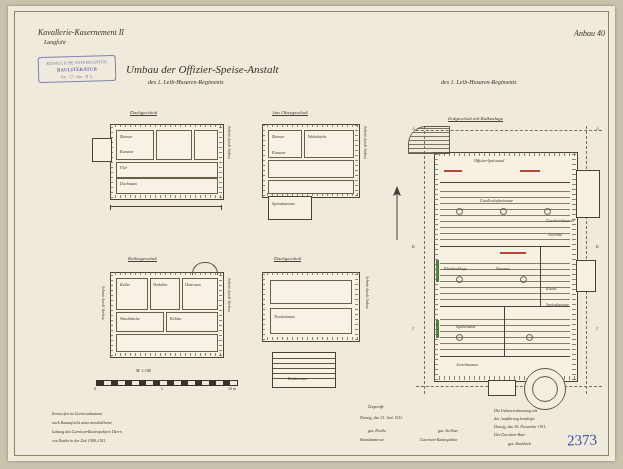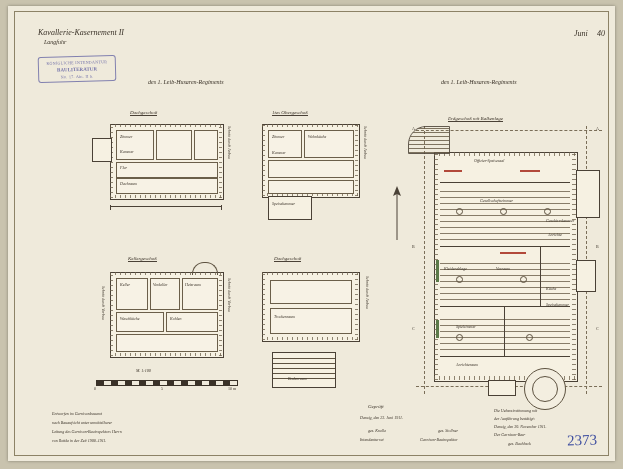--- a/index.html
+++ b/index.html
@@ -72,29 +72,30 @@
 </style>
 </head>
 <body>
 
 <div id="sheet">
 
   <div class="t md hand" style="left:30px;top:22px;">Kavallerie-Kasernement II</div>
   <div class="t sm hand" style="left:36px;top:33px;">Langfuhr</div>
 
 
-  <div class="t md hand" style="left:566px;top:23px;">Juni</div>
+  <div class="t md hand" style="left:566px;top:23px;">Anbau</div>
   <div class="t md hand" style="left:589px;top:23px;">40</div>
 
   <div id="stamp">
     <div class="s1">KÖNIGLICHE INTENDANTUR</div>
     <div class="s2">BAULITERATUR</div>
     <div class="s1">No. 17. Abt. II b.</div>
   </div>
 
+  <div class="t lg hand" style="left:118px;top:57px;">Umbau der Offizier-Speise-Anstalt</div>
   <div class="t sm hand" style="left:140px;top:73px;">des 1. Leib-Husaren-Regiments</div>
 
   <div class="t sm hand" style="left:433px;top:73px;">des 1. Leib-Husaren-Regiments</div>
 
   <div class="plan" style="left:88px;top:104px;width:140px;height:115px;">
     <div class="t xs hand ul" style="left:34px;top:0;">Dachgeschoß</div>
 
     <div class="walls" style="left:14px;top:14px;width:112px;height:74px;"></div>
     <div class="room" style="left:20px;top:20px;width:36px;height:28px;"></div>
     <div class="room" style="left:60px;top:20px;width:34px;height:28px;"></div>

